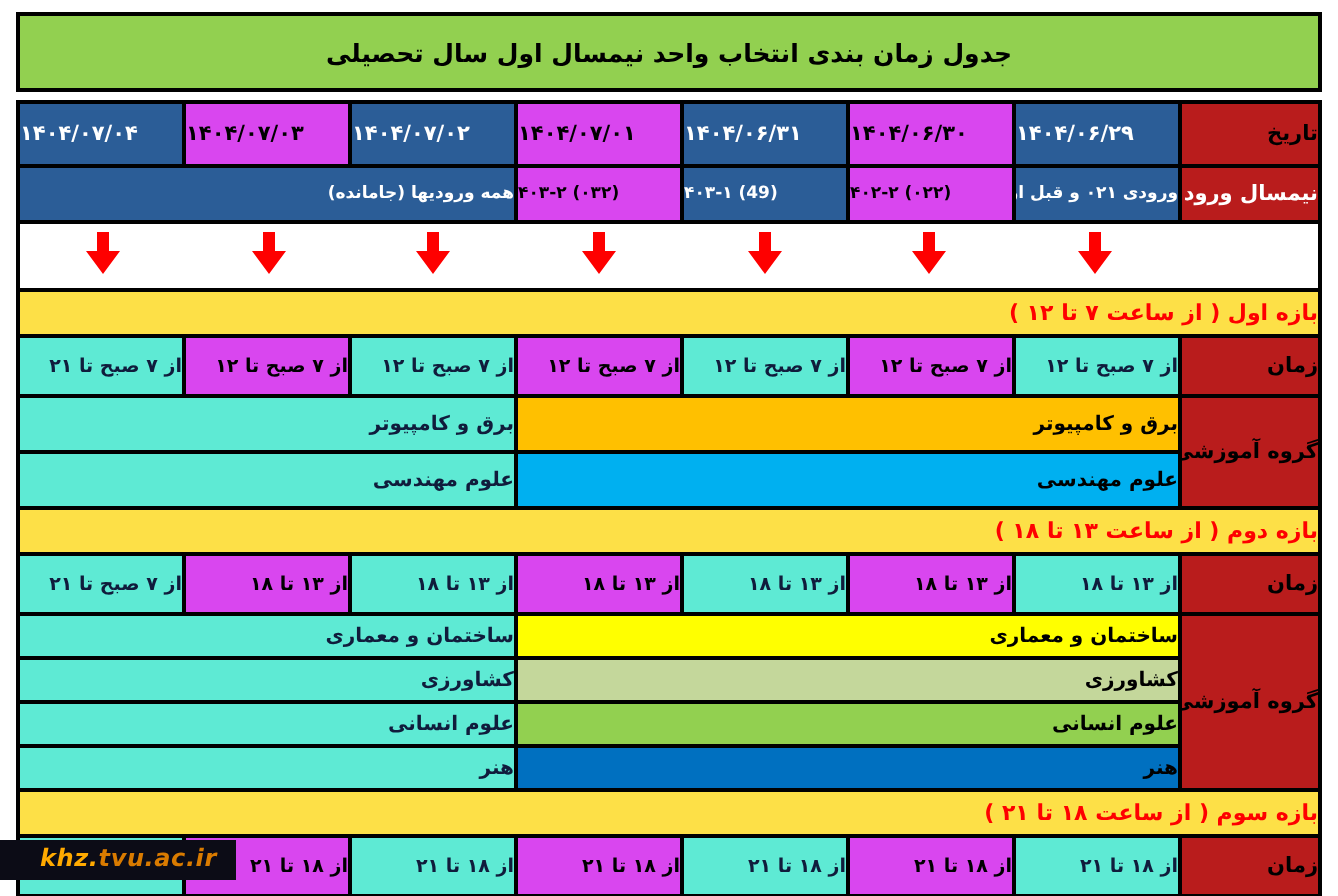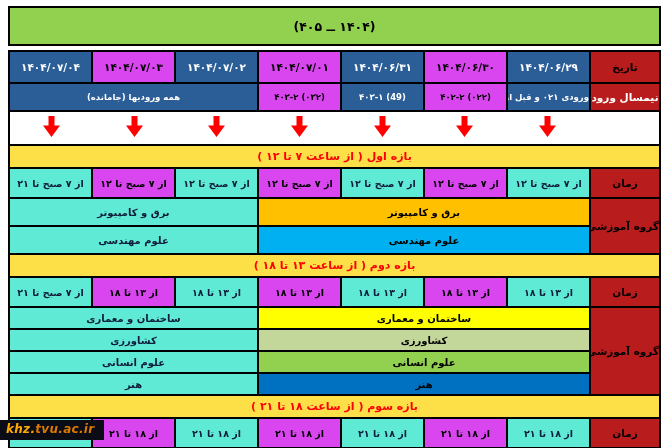--- a/index.html
+++ b/index.html
@@ -2,46 +2,46 @@
 <html><head>
 <meta charset="utf-8">
 <style>
   html,body{margin:0;padding:0}
   body{width:669px;height:448px;background:#fff;position:relative;overflow:hidden;
        font-family:"DejaVu Sans",sans-serif;direction:rtl}
   .sheet{position:absolute;right:8px;top:6px;width:653px}
   .title-band{background:#92D050;border:2px solid #000;height:36px;display:flex;direction:rtl;
       align-items:center;justify-content:center;gap:6px;font-weight:bold;font-size:12.5px;color:#000;margin-bottom:4px}
   table{border-collapse:collapse;table-layout:fixed;width:653px;border:2px solid #000}
-  td{border:2px solid #000;text-align:center;vertical-align:middle;padding:0;
+  td{border:2px solid #000;vertical-align:middle;padding:0;
      font-weight:bold;overflow:hidden;white-space:nowrap;color:#000}
   .ltr{direction:ltr;unicode-bidi:bidi-override}
   .dark{background:#2B5D97;color:#fff}
   .light{background:#d946ef;color:#000}
   .steel{background:#5eead4;color:#101c3c}
   .lbl{font-size:10.5px;background:#b91c1c}
   .date{font-size:10.5px}
   .nim{font-size:8.5px}
   .sec{color:#FE0000;background:#fde047;font-size:11px}
   .time{font-size:9.5px}
   .grp{font-size:10px}
   .arrowband{background:#fff}
   .ar-grid{display:grid;grid-template-columns:70px repeat(7,1fr);align-items:center;justify-items:center;height:100%}
   .r-date td{height:30px}.r-nim td{height:26px}.r-arrow td{height:32px}.r-sec td{height:21px}
   .r-time td{height:28px}.r-g1 td{height:26px}.r-g2 td{height:20px}
   .wm{position:absolute;left:0;top:420px;background:#0c0c16;color:#FFAA00;direction:ltr;
-      font-style:italic;font-weight:bold;font-size:12px;padding:2px 10px 4px 6px;letter-spacing:.3px}
+      font-style:italic;font-weight:bold;font-size:12px;padding:2px 10px 4px 20px;letter-spacing:.3px}
   .wm .sfx{color:#D97B00}
 </style>
 </head>
 <body>
 
 <div class="sheet">
   <div class="title-band">
-    <span class="ltr">(۴۰۵ ــ ۱۴۰۴)</span>
+    <span>جدول زمان بندی انتخاب واحد نیمسال اول سال تحصیلی</span>
   </div>
   <table>
     <colgroup>
       <col style="width:70px">
       <col>
         <col>
         <col>
         <col>
         <col>
         <col>

